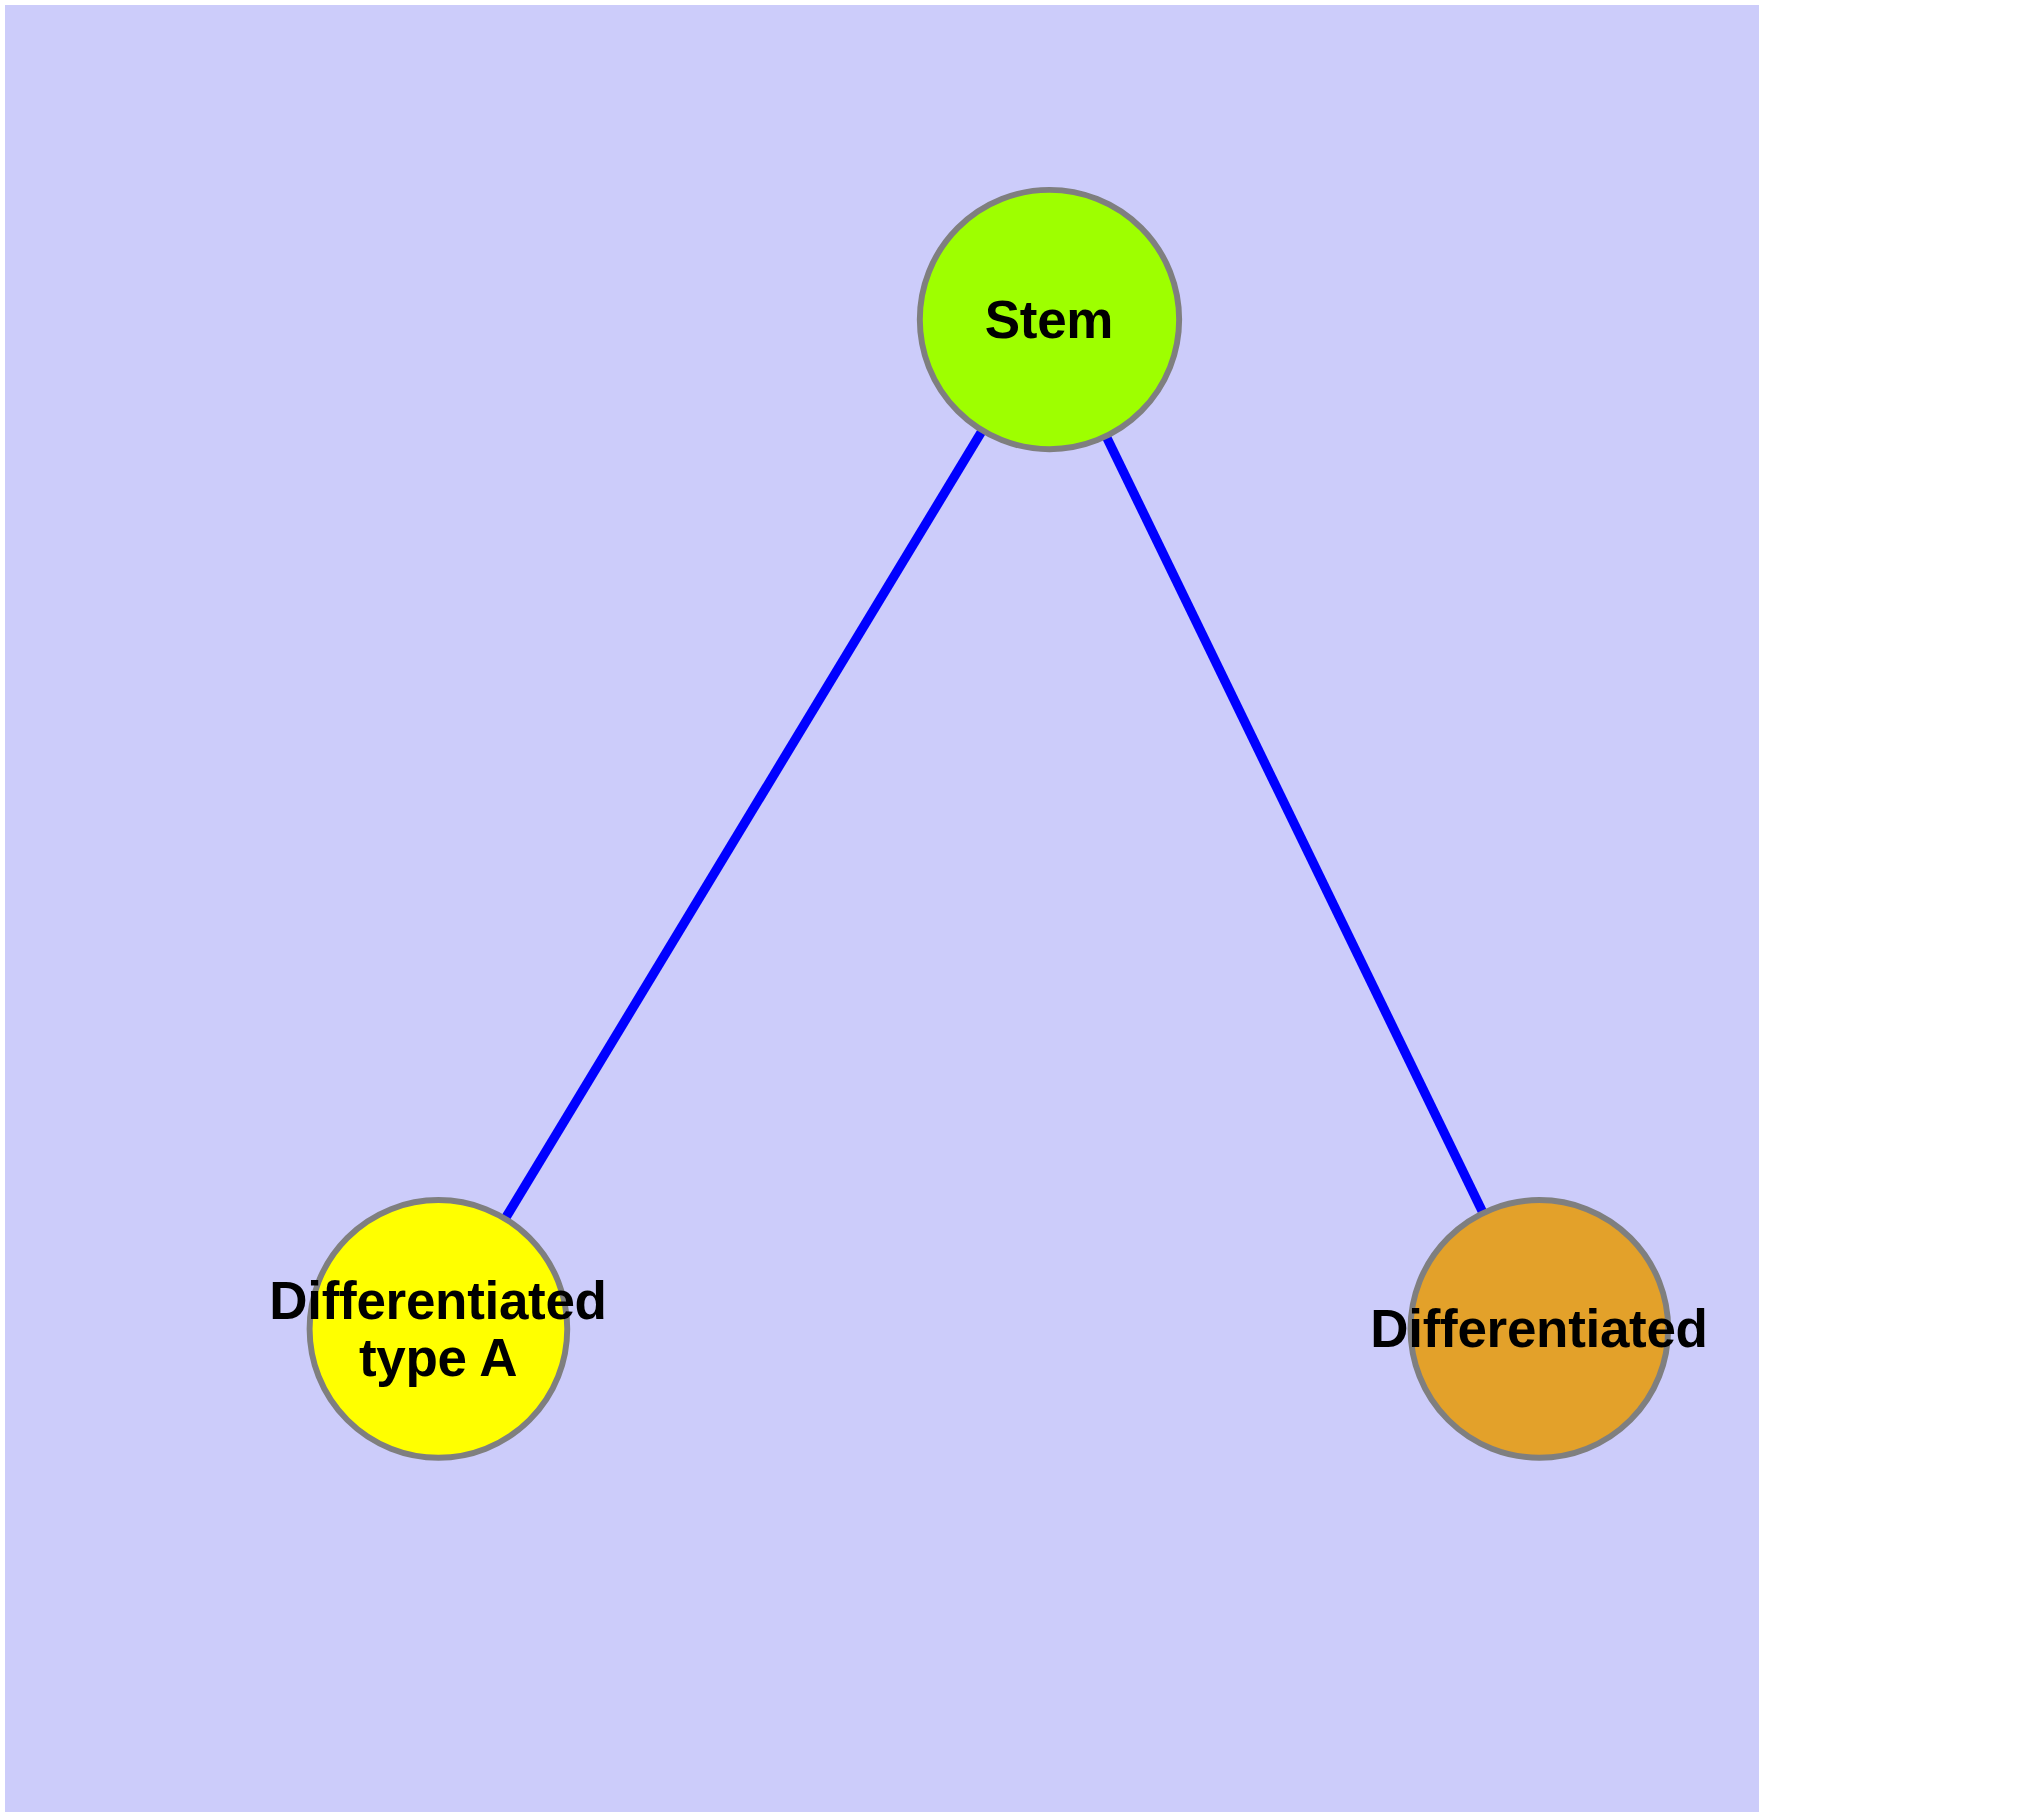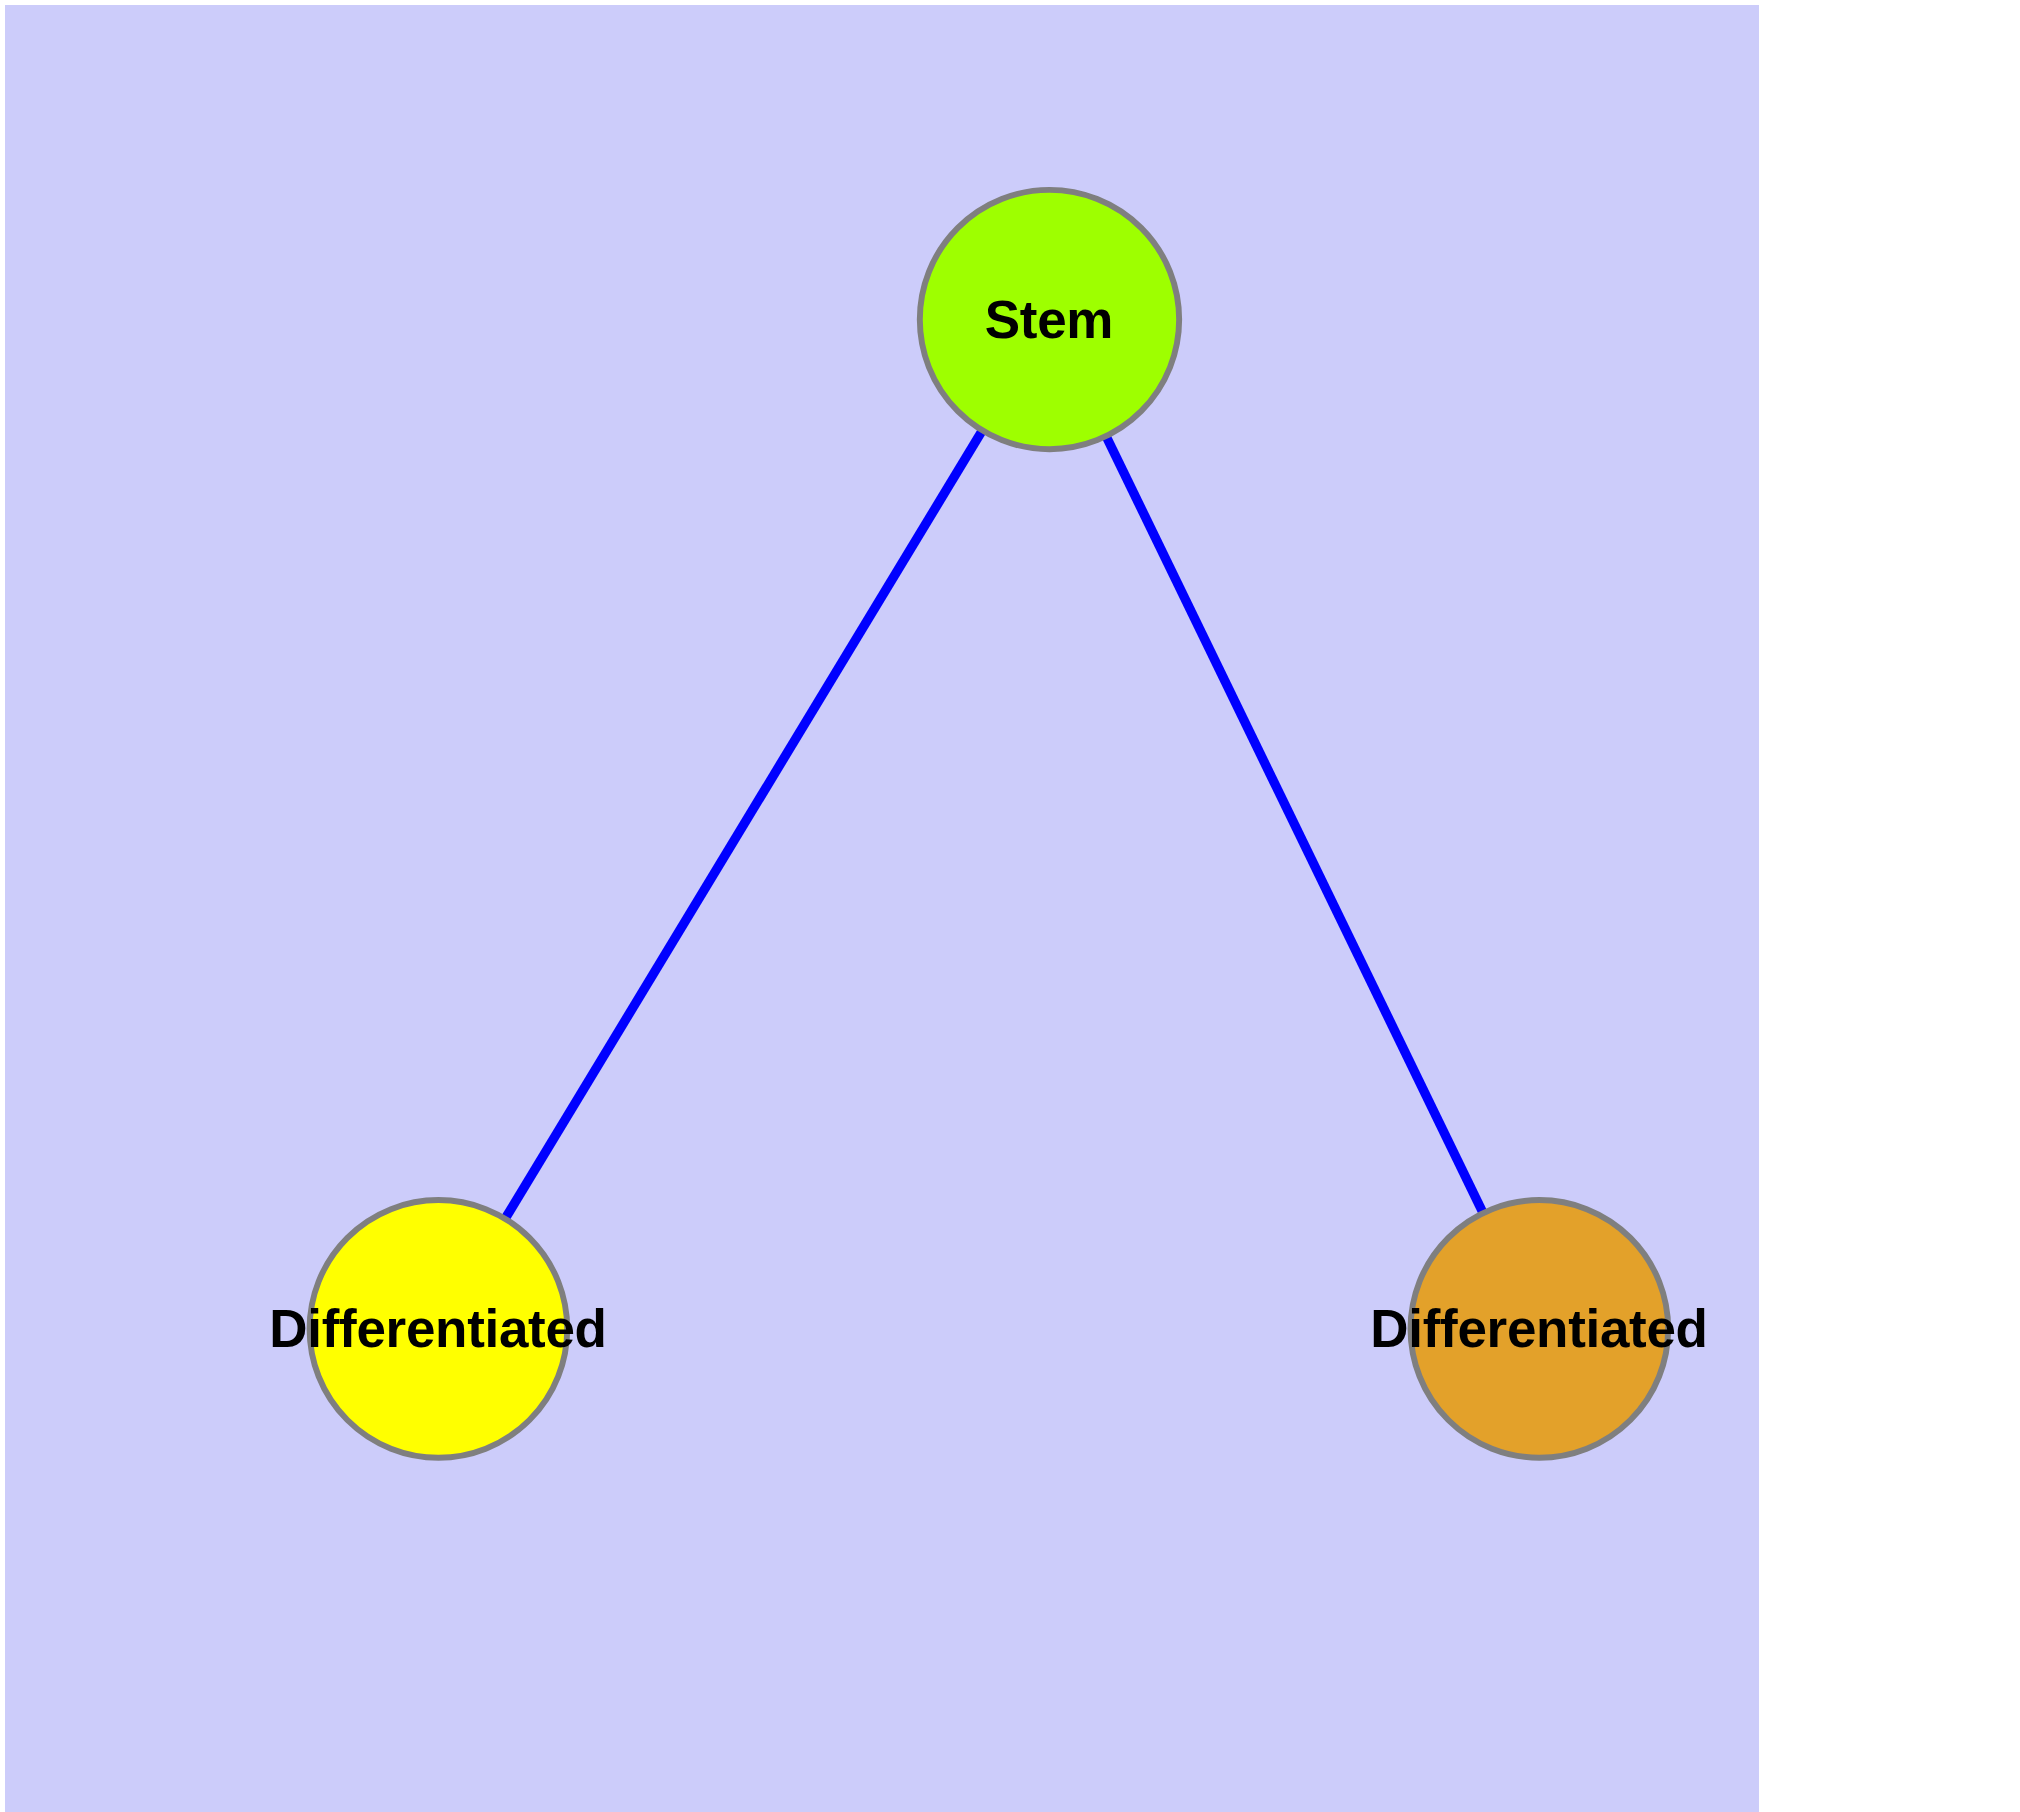--- a/index.html
+++ b/index.html
@@ -75,19 +75,20 @@
         <circle cx="1816" cy="1568" r="152" fill="#e3a12a" class="node-circle" stroke="#7f7f7f"></circle>
       </g>
   </svg>
 
   <div id="label-layer">
       <div class="node-label" style="left: 1049px; top: 320px;">
         <div>Stem</div>
       </div>
       <div class="node-label" style="left: 438px; top: 1329px;">
         <div>Differentiated</div>
+        <div>type A</div>
       </div>
       <div class="node-label" style="left: 1539px; top: 1329px;">
         <div>Differentiated</div>
       </div>
     </div>
 </div>
 
 
 </body></html>

